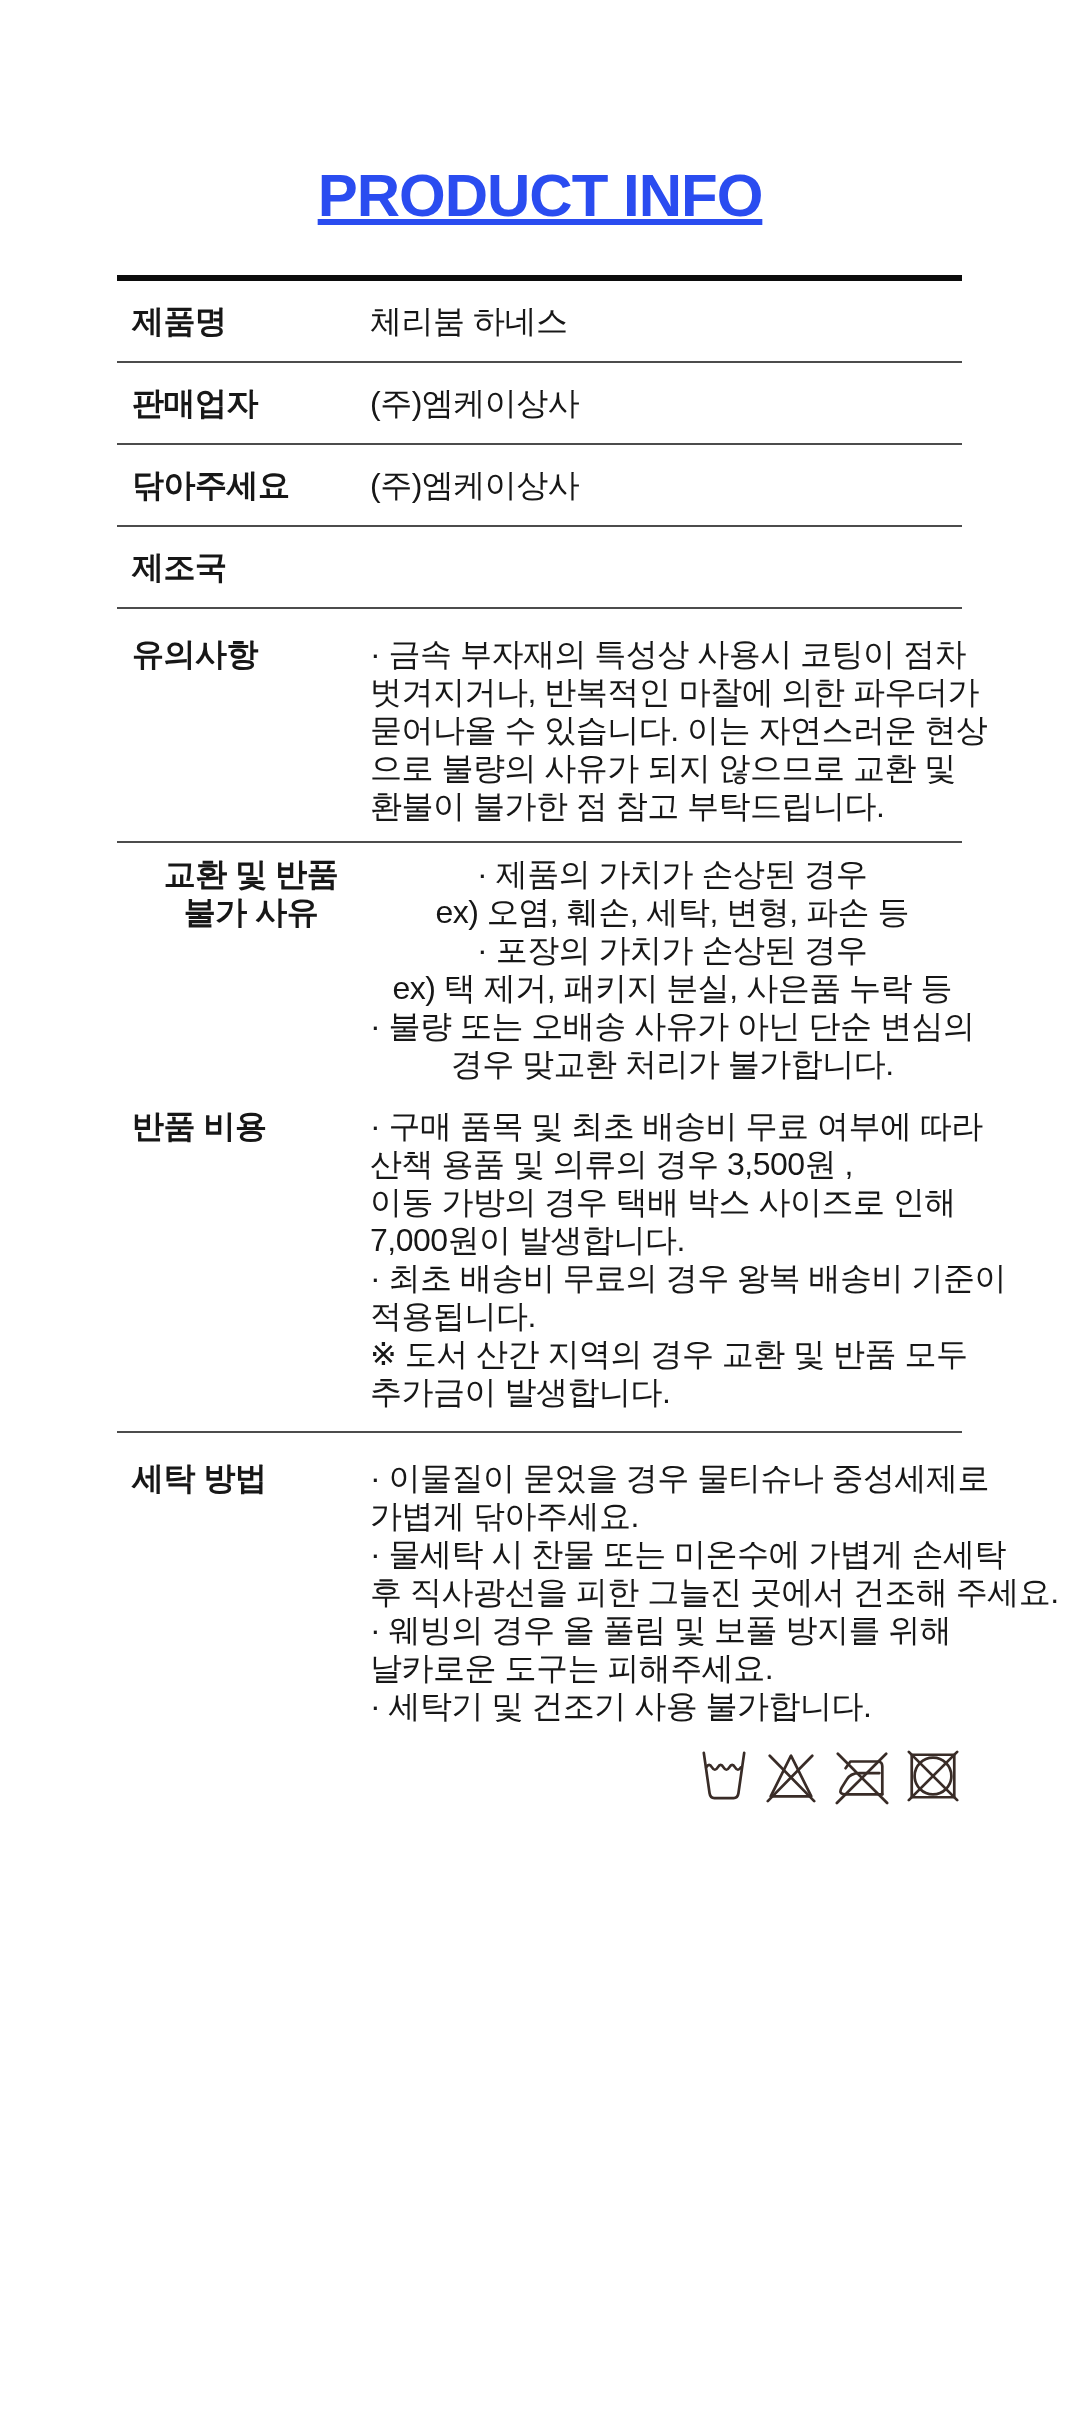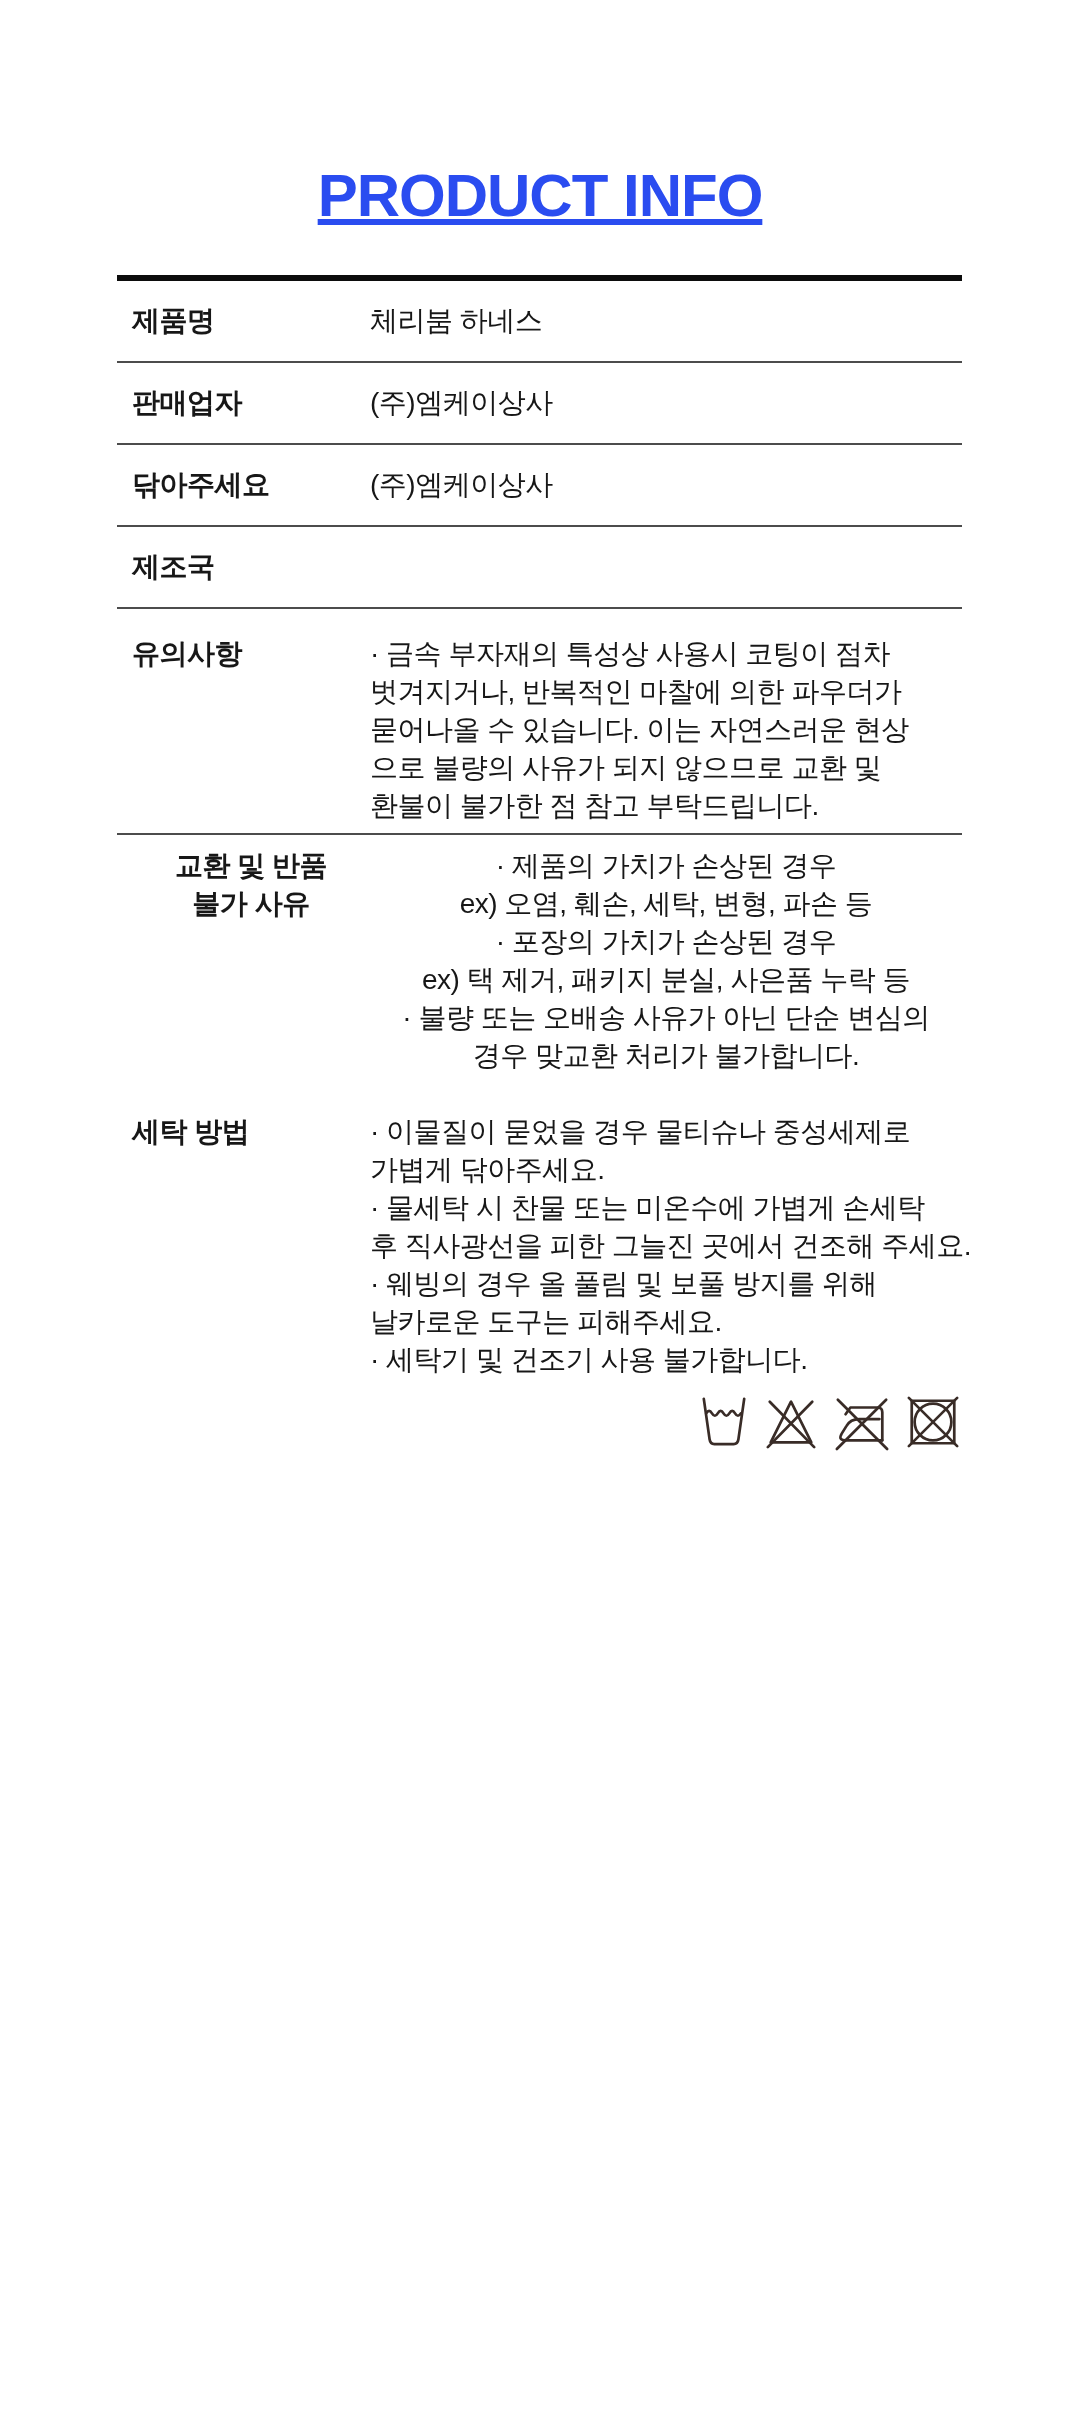--- a/index.html
+++ b/index.html
@@ -20,29 +20,29 @@
     text-decoration:underline;
   }
 
   .info-table {
     margin:46px 118px 0 117px;
     border-top:6px solid var(--color-line-strong,#0c0c0c);
   }
 
   .row {
     display:flex;
-    font-size:28px;
+    font-size:32px;
     border-bottom:2px solid var(--color-line,#4c4c4c);
   }
   .row.nb { border-bottom:none; }
 
   .row.simple { align-items:center; padding:23px 0; line-height:34px; }
   .row.multi  { align-items:flex-start; line-height:38px; }
 
-  .p-std       { padding:26px 0 8px; }
+  .p-std       { padding:26px 0 16px; }
   .p-grp-first { padding:30px 0 12px; }
   .p-grp       { padding:12px 0;text-align:center; }
   .p-grp-last  { padding:12px 0 20px; }
 
   .label {
     width:253px; flex-shrink:0;
     box-sizing:border-box; padding-left:15px;
     font-weight:bold;
     white-space:pre;
     letter-spacing:-0.5px;
@@ -104,20 +104,31 @@
 불가 사유</div>
       <div class="value">· 제품의 가치가 손상된 경우
 ex) 오염, 훼손, 세탁, 변형, 파손 등
 · 포장의 가치가 손상된 경우
 ex) 택 제거, 패키지 분실, 사은품 누락 등
 · 불량 또는 오배송 사유가 아닌 단순 변심의
 경우 맞교환 처리가 불가합니다.</div>
     </div>
 
 
+    <div class="row multi p-grp-last">
+      <div class="label">반품 비용</div>
+      <div class="value">· 구매 품목 및 최초 배송비 무료 여부에 따라
+산책 용품 및 의류의 경우 3,500원 ,
+이동 가방의 경우 택배 박스 사이즈로 인해
+7,000원이 발생합니다.
+· 최초 배송비 무료의 경우 왕복 배송비 기준이
+적용됩니다.
+※ 도서 산간 지역의 경우 교환 및 반품 모두
+추가금이 발생합니다.</div>
+    </div>
 
     <div class="row multi p-std nb">
       <div class="label">세탁 방법</div>
       <div class="value">· 이물질이 묻었을 경우 물티슈나 중성세제로
 가볍게 닦아주세요.
 · 물세탁 시 찬물 또는 미온수에 가볍게 손세탁
 후 직사광선을 피한 그늘진 곳에서 건조해 주세요.
 · 웨빙의 경우 올 풀림 및 보풀 방지를 위해
 날카로운 도구는 피해주세요.
 · 세탁기 및 건조기 사용 불가합니다.</div>

